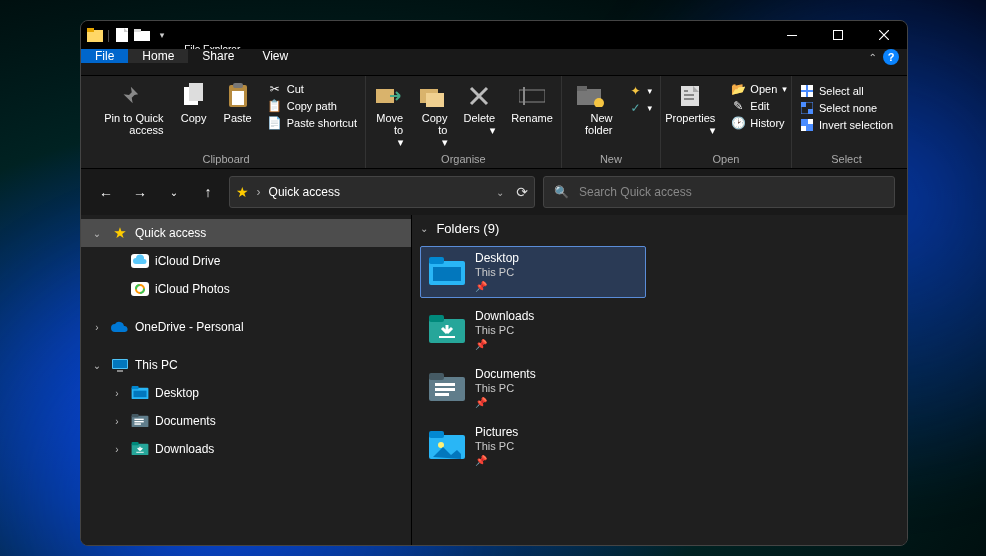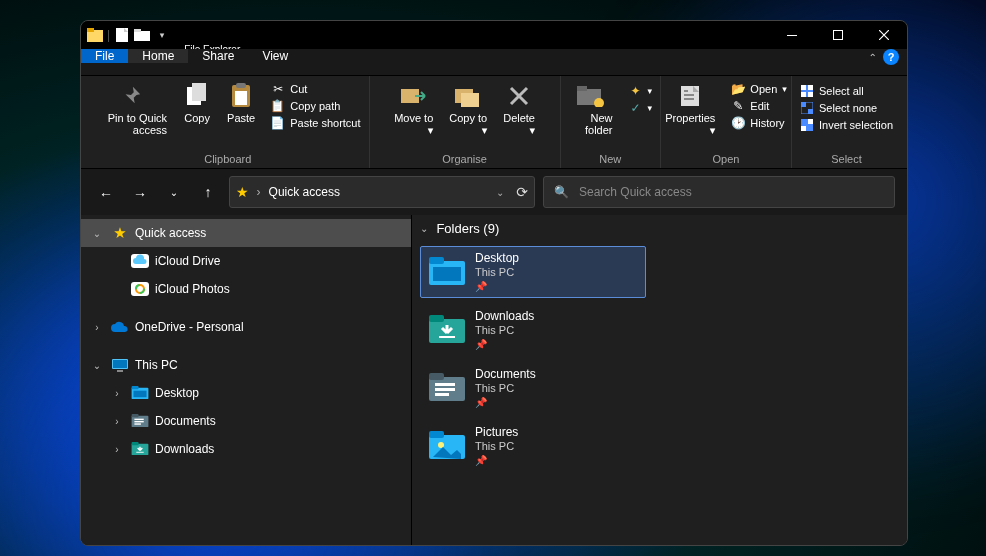--- a/index.html
+++ b/index.html
@@ -370,20 +370,29 @@
           <span class="lbl"><span>Copy to</span><br>▾</span>
         </div>
         <div class="bigbtn">
           <span class="ico">
               <svg width="22" height="22">
                 <path d="M3 3 L19 19 M19 3 L3 19" stroke="#bbb" stroke-width="3"></path>
               </svg>
             </span>
           <span class="lbl"><span>Delete</span><br>▾</span>
         </div>
+        <div class="bigbtn">
+          <span class="ico">
+              <svg width="26" height="18">
+                <rect x="0" y="3" width="26" height="12" fill="none" stroke="#888"></rect>
+                <rect x="4" y="0" width="2" height="18" fill="#888"></rect>
+              </svg>
+            </span>
+          <span class="lbl">Rename</span>
+        </div>
       </div>
       <div class="glabel">Organise</div>
     </div>
 
     <div class="rgroup" style="min-width:78px;">
       <div class="row">
         <div class="bigbtn">
           <span class="ico">
               <svg width="28" height="22">
                 <rect x="0" y="4" width="24" height="16" fill="#777"></rect>

